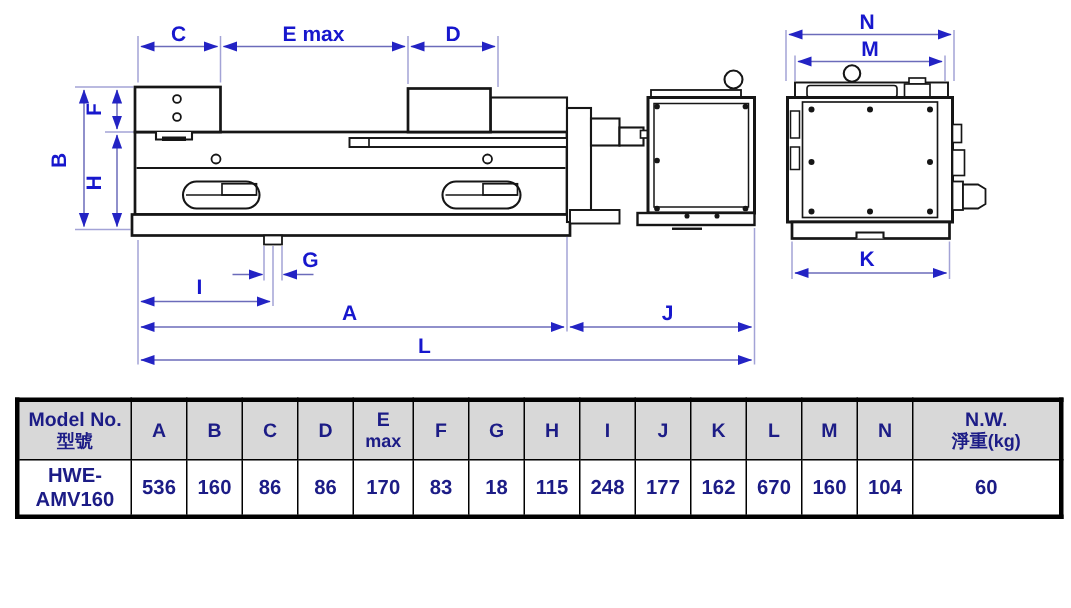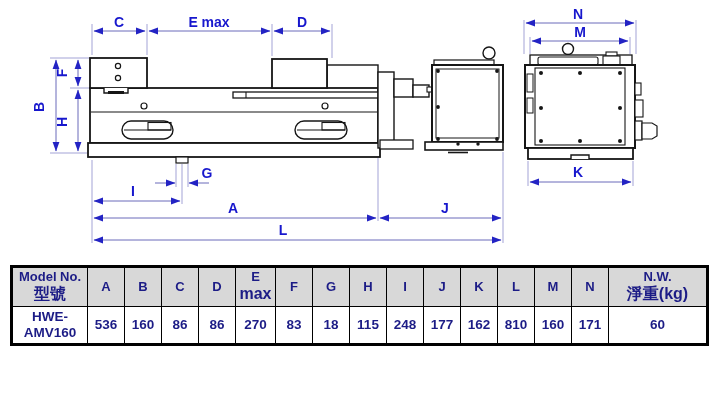--- a/index.html
+++ b/index.html
@@ -40,21 +40,21 @@
   }
   table.spec th, table.spec td{
     border:1.6px solid #000;text-align:center;vertical-align:middle;
     color:var(--tableText);
   }
   table.spec{border:3px solid #000;}
   table.spec th{
     background:var(--headerBg);font-weight:bold;font-size:13px;
     height:40px;line-height:1.15;padding:1px 0;margin-top:44px;
   }
-  table.spec th .sub{font-size:16px;font-weight:bold;}
+  table.spec th .sub{font-size:12px;font-weight:bold;}
   table.spec td{
     background:#fff;font-weight:bold;font-size:13.5px;height:38px;line-height:1.2;
   }
 </style>
 </head>
 <body>
 
 <div class="stage">
 
 
@@ -292,29 +292,29 @@
       <tbody>
           <tr id="spec-row">
             <td>
               <div>HWE-</div>
               <div>AMV160</div>
             </td>
             <td>536</td>
             <td>160</td>
             <td>86</td>
             <td>86</td>
-            <td>270</td>
+            <td>170</td>
             <td>83</td>
             <td>18</td>
             <td>115</td>
             <td>248</td>
             <td>177</td>
             <td>162</td>
-            <td>810</td>
+            <td>670</td>
             <td>160</td>
-            <td>171</td>
+            <td>104</td>
             <td>60</td>
           </tr>
         </tbody>
     </table>
   </div>
 
 </div>
 
 </body></html>

